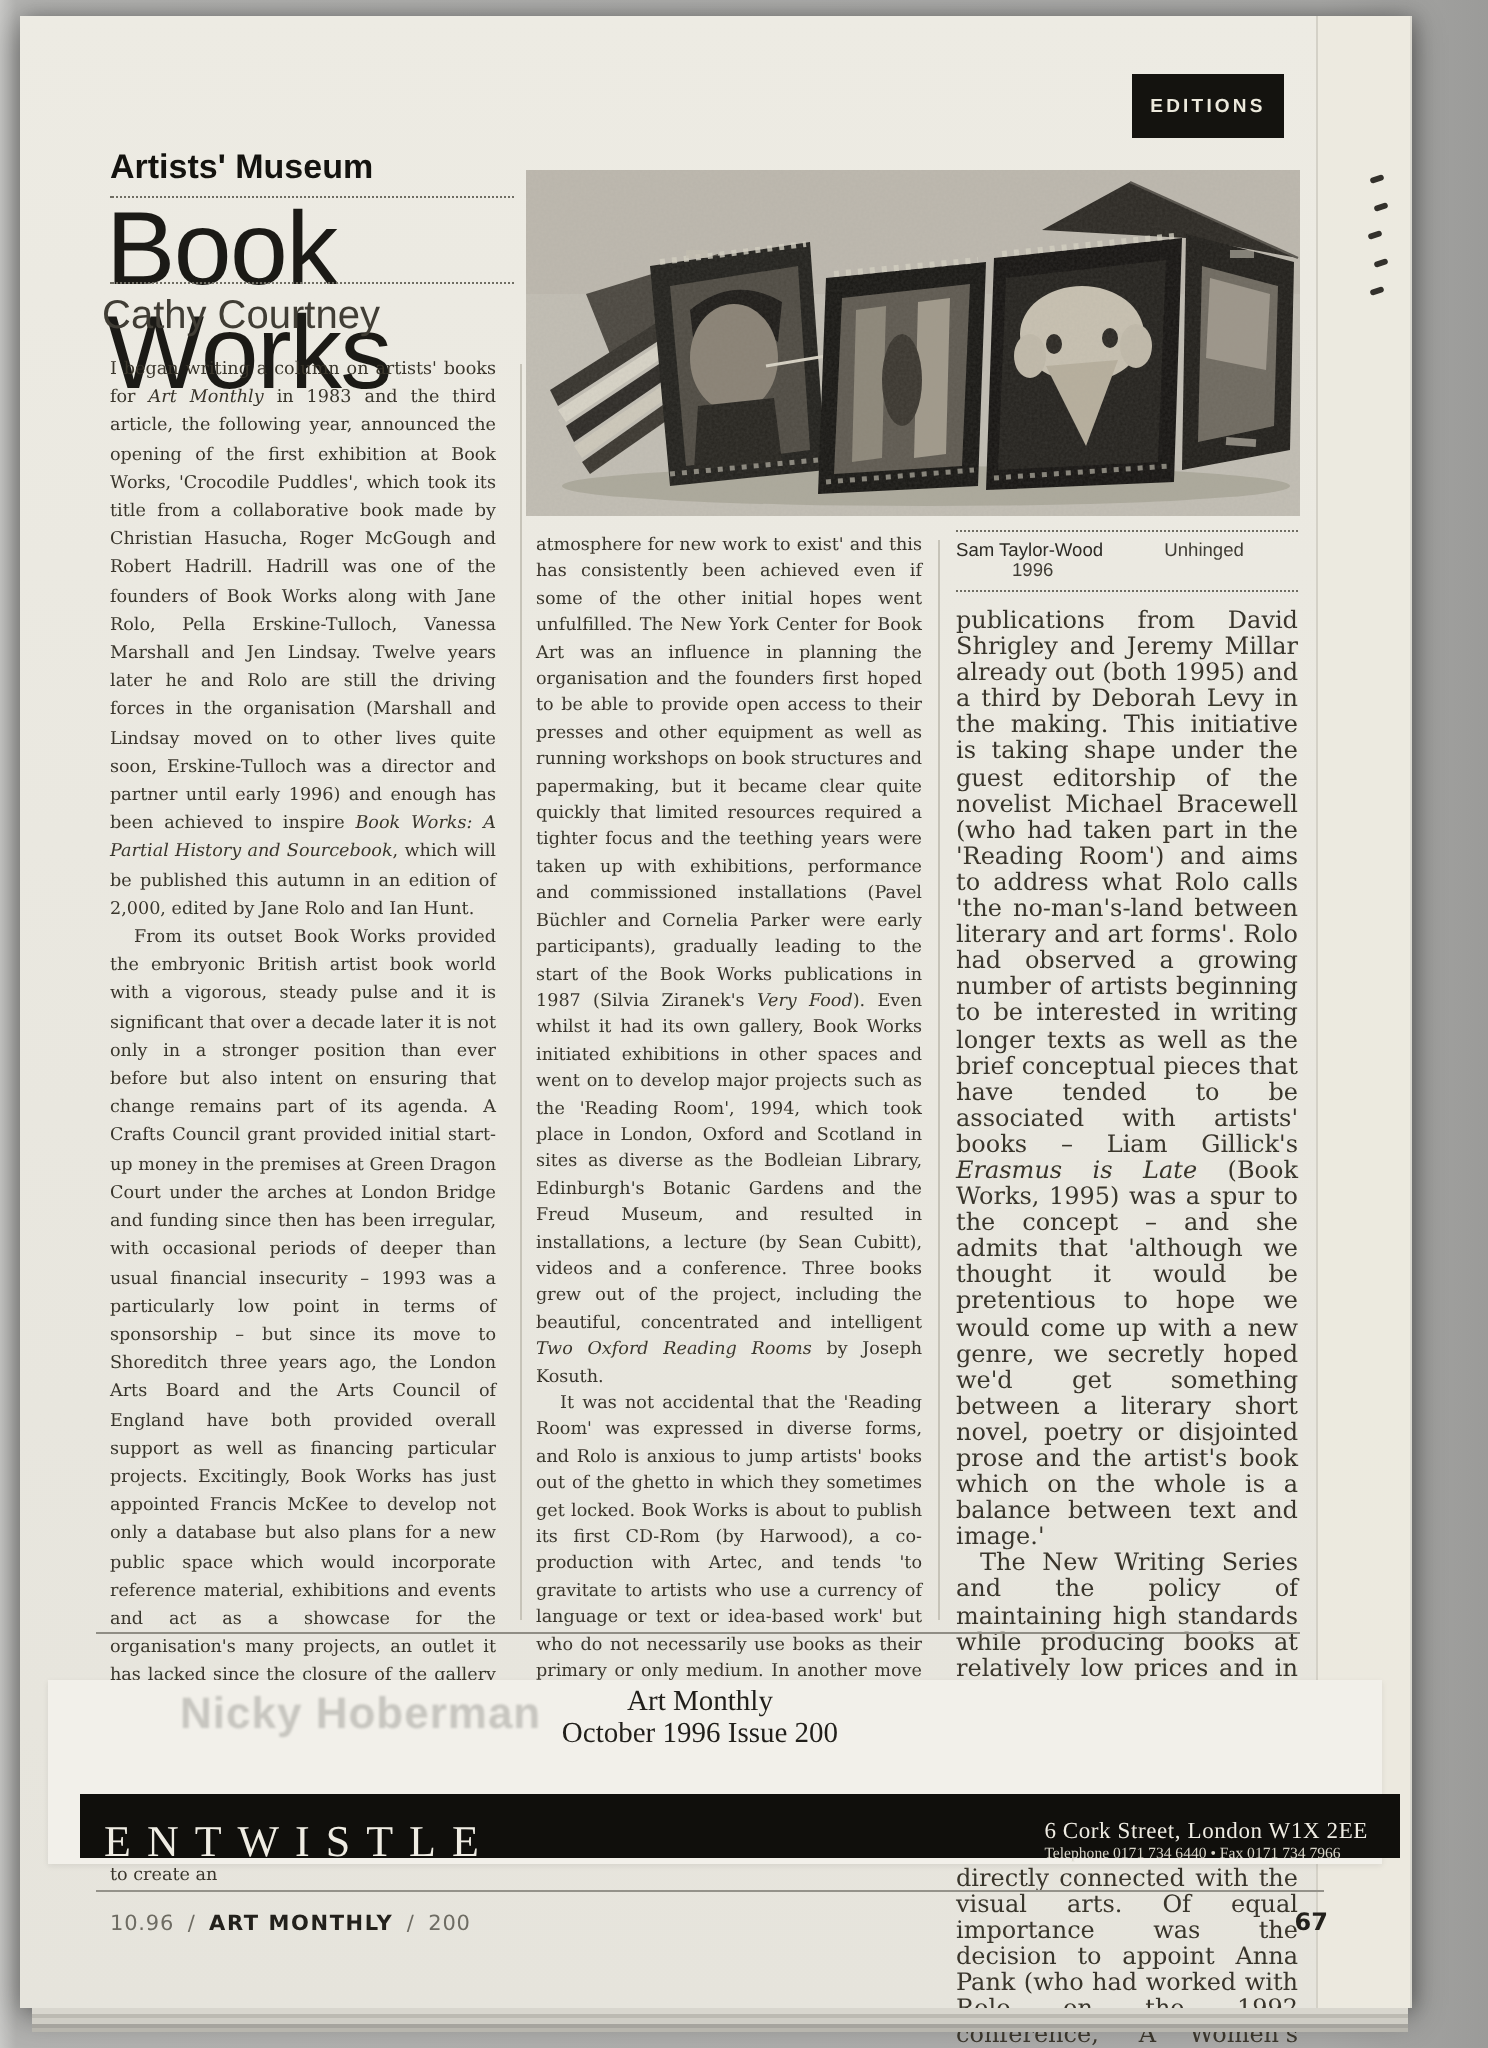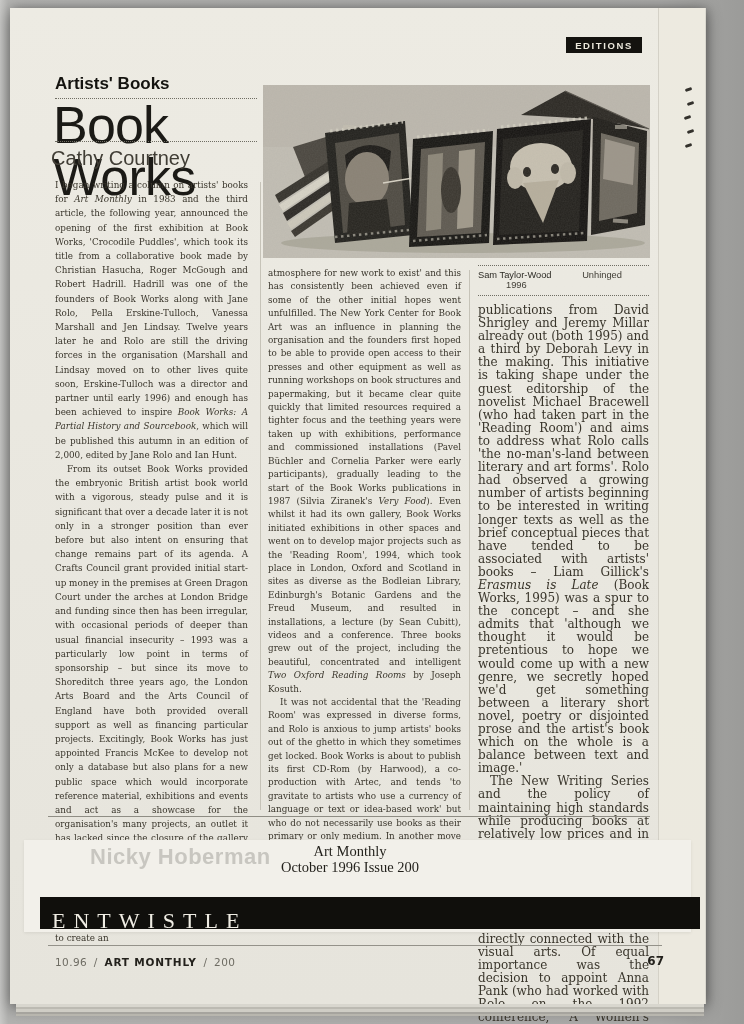--- a/index.html
+++ b/index.html
@@ -9,21 +9,21 @@
     font-family:"Liberation Sans",sans-serif;
   }
   .page{
     position:absolute;left:10px;top:8px;width:695px;height:996px;
     background:linear-gradient(180deg,#edebe3 0,#e9e7df 55%,#e6e4dc 100%);
     box-shadow:0 4px 16px rgba(0,0,0,.45), 3px 0 8px rgba(0,0,0,.18);
   }
   .right-band{position:absolute;left:648px;top:0;width:47px;height:100%;
     background:#eceadfD9;border-left:1px solid #d4d1c7;}
   .tick{position:absolute;width:7px;height:3px;background:#33312c;border-radius:2px;transform:rotate(-18deg);}
-  .editions-tab{position:absolute;left:556px;top:29px;width:76px;height:16px;background:#14130f;
+  .editions-tab{position:absolute;left:556px;top:29px;width:76px;height:32px;background:#14130f;
     display:flex;align-items:center;justify-content:center;}
   .editions-tab span{color:#ece9dc;font-size:9.5px;font-weight:bold;letter-spacing:1.6px;}
   .section-head{position:absolute;left:45px;top:66px;width:202px;font-weight:bold;font-size:17px;color:#14130f;}
   .dotrule{position:absolute;border-top:1.6px dotted #6f6d63;height:0;}
   .r1{left:45px;top:90px;width:202px;}
   .r2{left:45px;top:133px;width:202px;}
   .big-title{position:absolute;left:43px;top:91px;width:260px;font-size:52px;font-weight:400;
     letter-spacing:-.8px;color:#1b1a16;line-height:1;}
   .author{position:absolute;left:41px;top:139px;font-size:20px;color:#403d35;}
   .col{position:absolute;text-align:justify;font-family:"DejaVu Serif",serif;color:#39352b;}
@@ -76,21 +76,21 @@
     <div class="tick" style="left:28px;top:94px;"></div>
     <div class="tick" style="left:25px;top:108px;"></div>
     <div class="tick" style="left:28px;top:122px;"></div>
     <div class="tick" style="left:26px;top:136px;"></div>
   </div>
 
   <div class="editions-tab">
     <span>EDITIONS</span>
   </div>
 
-  <div class="section-head">Artists' Books</div>
+  <div class="section-head">Artists' Museum</div>
   <div class="dotrule r1"></div>
   <div class="big-title">Book Works</div>
   <div class="dotrule r2"></div>
   <div class="author">Cathy Courtney</div>
 
   <div class="photo">
     <svg viewBox="0 0 387 173" width="387" height="173">
       <defs>
         <filter id="grain">
             <feTurbulence type="fractalNoise" baseFrequency="0.75" numOctaves="2" stitchTiles="stitch"></feTurbulence>
@@ -177,20 +177,24 @@
   <div class="paper-strip"></div>
   <div class="ghost">Nicky Hoberman</div>
 
   <div class="imprint">
     <div>Art Monthly</div>
     <div>October 1996 Issue 200</div>
   </div>
 
   <div class="gallery-bar">
     <span class="gallery-name">ENTWISTLE</span>
+    <span class="gallery-contact">
+      <div class="gallery-address">6 Cork Street, London W1X 2EE</div>
+      <div class="gallery-phone">Telephone 0171 734 6440 • Fax 0171 734 7966</div>
+    </span>
   </div>
 
   <div class="footer-rule"></div>
   <div class="folio">
     <span>10.96</span>
     <span class="sep">/</span>
     <span class="mag">ART MONTHLY</span>
     <span class="sep">/</span>
     <span>200</span>
   </div>

